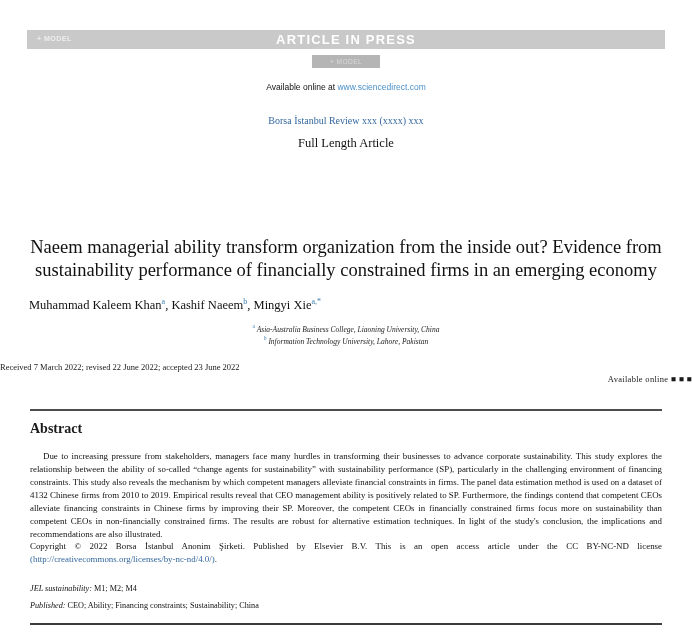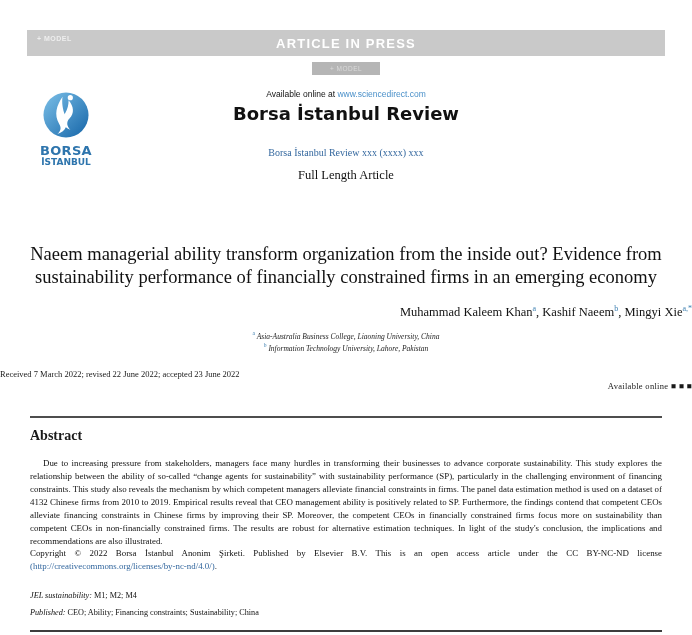--- a/index.html
+++ b/index.html
@@ -7,21 +7,21 @@
   body {
     width: 692px; height: 635px;
     background: #ffffff;
     font-family: "Liberation Serif", serif;
     color: #1a1a1a;
     overflow: hidden;
   }
 
   
   .banner {
-    margin: 30px auto 0; width: 638px; height: 26px;
+    margin: 30px auto 0; width: 638px; height: 19px;
     background: #c9c9c9; position: relative;
     display: flex; align-items: center; justify-content: center;
   }
   .banner .model {
     position: absolute; left: 10px; top: 5px;
     font-family: "Liberation Sans", sans-serif;
     font-weight: bold; font-size: 7px; letter-spacing: .5px;
     color: #eeeeee;
   }
   .banner .aip {
@@ -62,21 +62,21 @@
   }
   .citation { margin-top: 23px; font-size: 10px; color: #33679e; }
   .journal-url { display: block; margin-top: 3px; font-size: 8.5px; color: #2a2a2a; text-decoration: none; }
   .article-type { margin-top: 10px; font-size: 12.5px; color: #111; }
 
   
   .title {
     margin: 10px auto 0; width: 644px; text-align: center;
     font-weight: normal; font-size: 18.5px; line-height: 1.27; color: #111;
   }
-  .authors { margin: 14px 0 0; text-align: right; font-size: 12.5px; color: #111; }
+  .authors { margin: 14px 0 0; text-align: left; font-size: 12.5px; color: #111; padding-left: 29px; }
   .authors sup { color: #3c7fb1; font-size: 8px; }
   .affils {
     margin-top: 10px; text-align: center; font-style: italic;
     font-size: 7.5px; line-height: 1.4; color: #222;
   }
   .affils sup { color: #3c7fb1; font-size: 5.5px; font-style: normal; }
   .history { margin-top: 15px; text-align: left; font-size: 8.5px; }
   .avail-online { margin-top: 2px; text-align: right; font-size: 8.5px; letter-spacing: .3px; }
 
   
@@ -100,42 +100,25 @@
 </head>
 <body>
 
 <div class="banner">
   <span class="model">+ MODEL</span>
   <span class="aip">ARTICLE IN PRESS</span>
 </div>
 <div class="model-box">+ MODEL</div>
 
 <div class="header">
-  <div class="logo">
-    <svg viewBox="0 0 60 60">
-      <defs>
-        <linearGradient id="lg" x1="0" y1="0" x2="1" y2="1">
-          <stop offset="0" stop-color="#7cc0e8"></stop>
-          <stop offset="1" stop-color="#1565a8"></stop>
-        </linearGradient>
-      </defs>
-      <circle cx="30" cy="30" r="26" fill="url(#lg)"></circle>
-      <path d="M26 9 C19 19 16 30 22 40 C25 45 24 48 20 52 C30 49 34 40 29 30 C26 24 25 15 26 9 Z" fill="#ffffff"></path>
-      <path d="M33 13 C39 20 40 28 34 34 C30 38 31 43 35 47 C26 44 24 35 29 28 C32 23 33 18 33 13 Z" fill="#ffffff"></path>
-      <circle cx="35" cy="10" r="3" fill="#ffffff"></circle>
-    </svg>
-    <div class="l1">BORSA</div>
-    <div class="l2">İSTANBUL</div>
-  </div>
 
   <div class="center-col">
     <div class="avail">
       <span>Available online at </span><a href="#">www.sciencedirect.com</a>
     </div>
-    <h1 class="masthead">Borsa İstanbul Review</h1>
     <div class="citation">Borsa İstanbul Review xxx (xxxx) xxx</div>
     <div class="article-type">Full Length Article</div>
   </div>
 </div>
 
 <h2 class="title">Naeem managerial ability transform organization from the inside out? Evidence from sustainability performance of financially constrained firms in an emerging economy</h2>
 
 <p class="authors">
   <span>Muhammad Kaleem Khan</span><sup>a</sup><span>, </span><span>Kashif Naeem</span><sup>b</sup><span>, </span><span>Mingyi Xie</span><sup>a,*</sup>
 </p>

